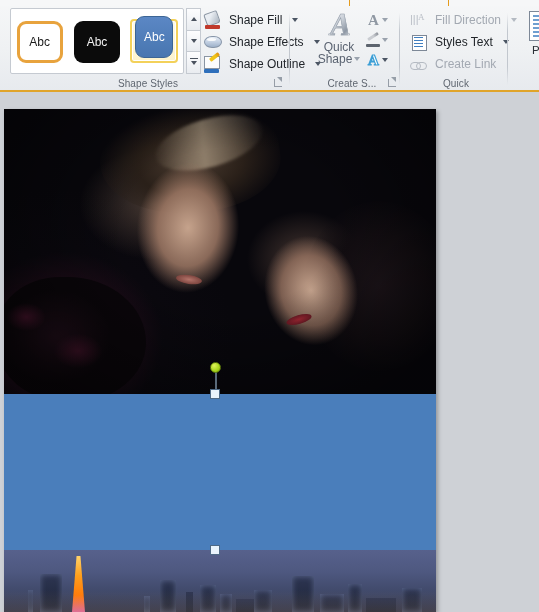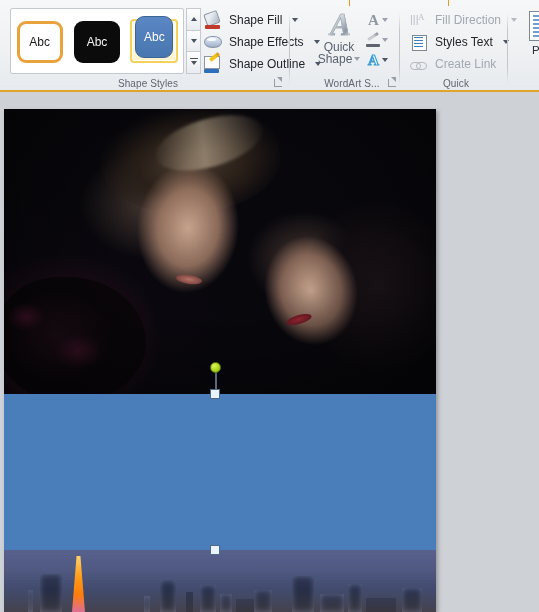--- a/index.html
+++ b/index.html
@@ -459,21 +459,21 @@
         <div class="wa-mini">
           <span class="wa-pen"></span>
           <span class="caret-sm"></span>
         </div>
         <div class="wa-mini">
           <span class="wa-a-out">A</span>
           <span class="caret-sm dark"></span>
         </div>
       </div>
 
-      <div class="group-label">WordArt S...</div>
+      <div class="group-label">Create S...</div>
       <div class="dlg-launcher" style="right:2px;"></div>
       <div class="group-sep" style="right:0;"></div>
     </div>
 
     <div class="group" id="grp-text">
       <div class="cmd-col" style="left:6px;">
         <div class="cmd cmd-dim">
           <span class="ic txtdir-ic"></span>
           <span>Fill Direction</span>
           <span class="caret" style="border-top-color:#b4bac2"></span>

